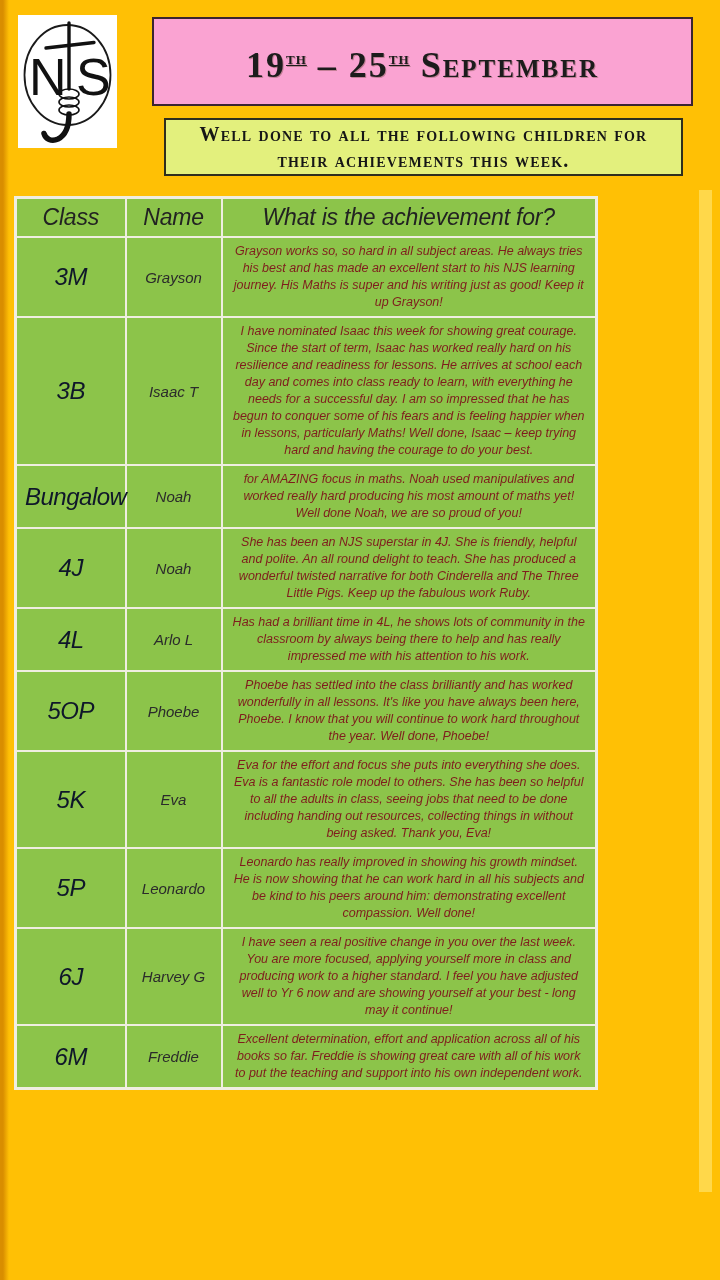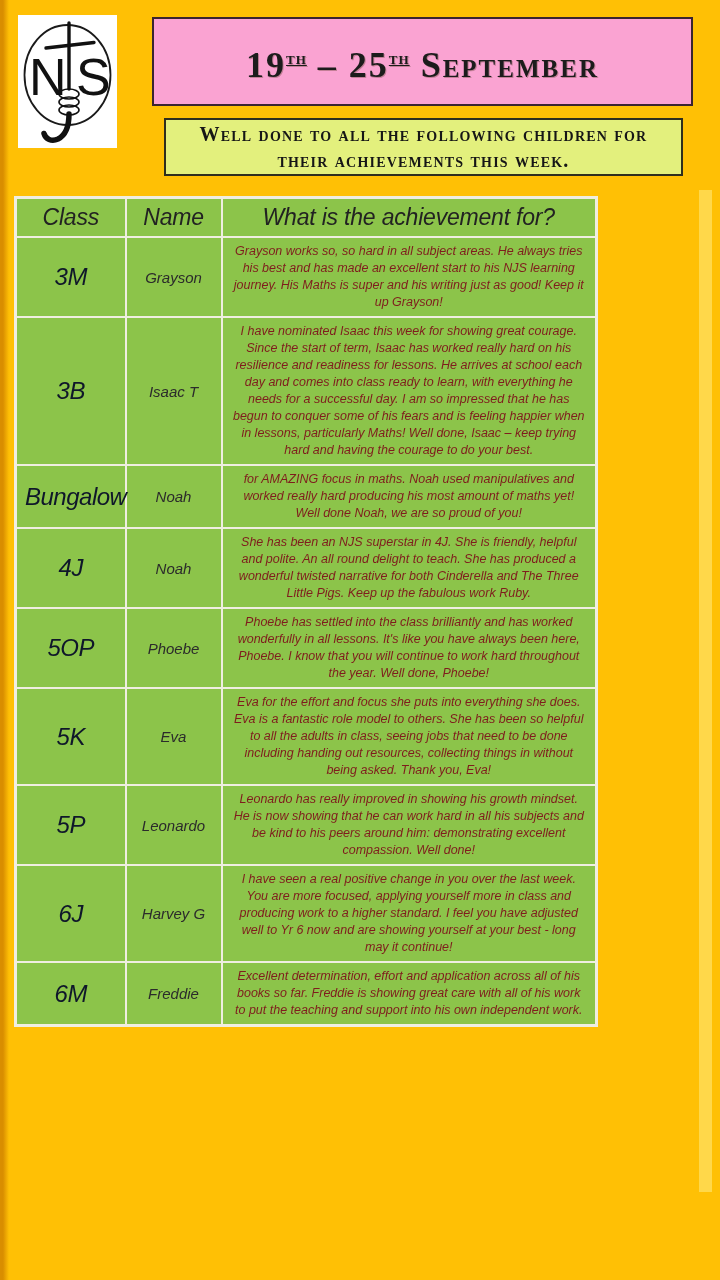--- a/index.html
+++ b/index.html
@@ -105,20 +105,25 @@
     <td class="cls">Bungalow</td>
     <td class="nm">Noah</td>
     <td class="ach">for AMAZING focus in maths. Noah used manipulatives and worked really hard producing his most amount of maths yet! Well done Noah, we are so proud of you!</td>
   </tr>
           <tr>
     <td class="cls">4J</td>
     <td class="nm">Noah</td>
     <td class="ach">She has been an NJS superstar in 4J. She is friendly, helpful and polite. An all round delight to teach. She has produced a wonderful twisted narrative for both Cinderella and The Three Little Pigs. Keep up the fabulous work Ruby.</td>
   </tr>
           <tr>
+    <td class="cls">4L</td>
+    <td class="nm">Arlo L</td>
+    <td class="ach">Has had a brilliant time in 4L, he shows lots of community in the classroom by always being there to help and has really impressed me with his attention to his work.</td>
+  </tr>
+          <tr>
     <td class="cls">5OP</td>
     <td class="nm">Phoebe</td>
     <td class="ach">Phoebe has settled into the class brilliantly and has worked wonderfully in all lessons. It's like you have always been here, Phoebe. I know that you will continue to work hard throughout the year. Well done, Phoebe!</td>
   </tr>
           <tr>
     <td class="cls">5K</td>
     <td class="nm">Eva</td>
     <td class="ach">Eva for the effort and focus she puts into everything she does. Eva is a fantastic role model to others. She has been so helpful to all the adults in class, seeing jobs that need to be done including handing out resources, collecting things in without being asked. Thank you, Eva!</td>
   </tr>
           <tr>

